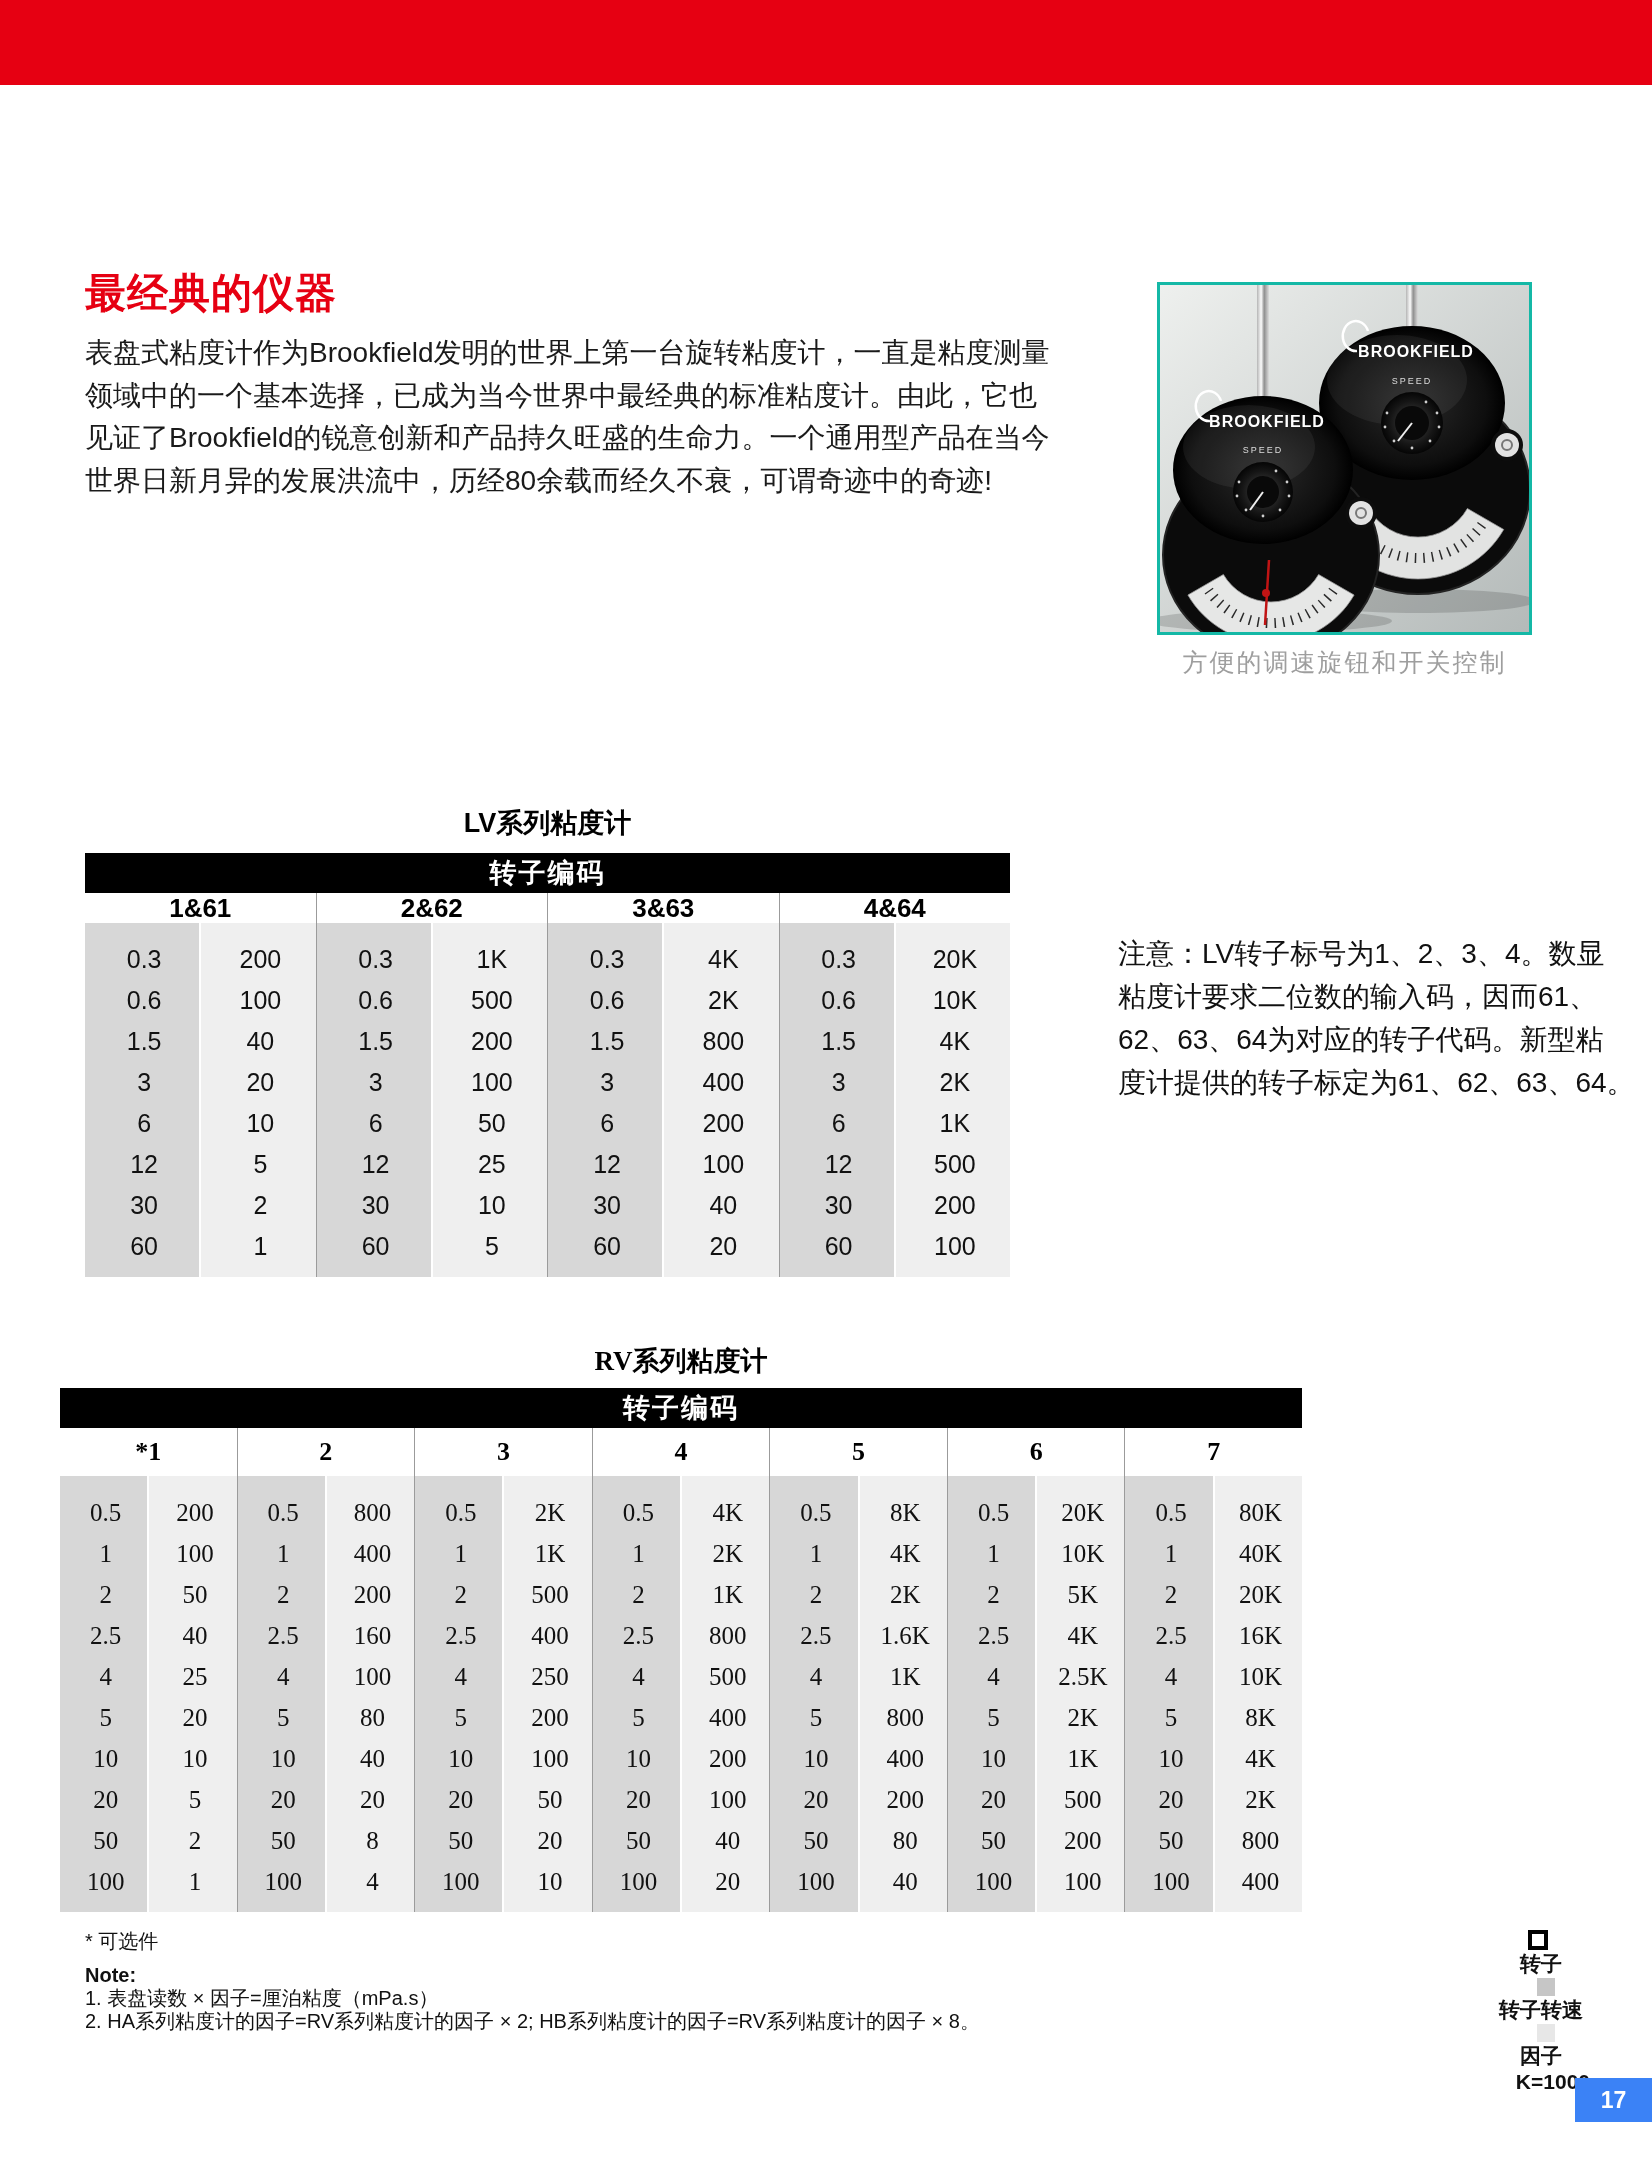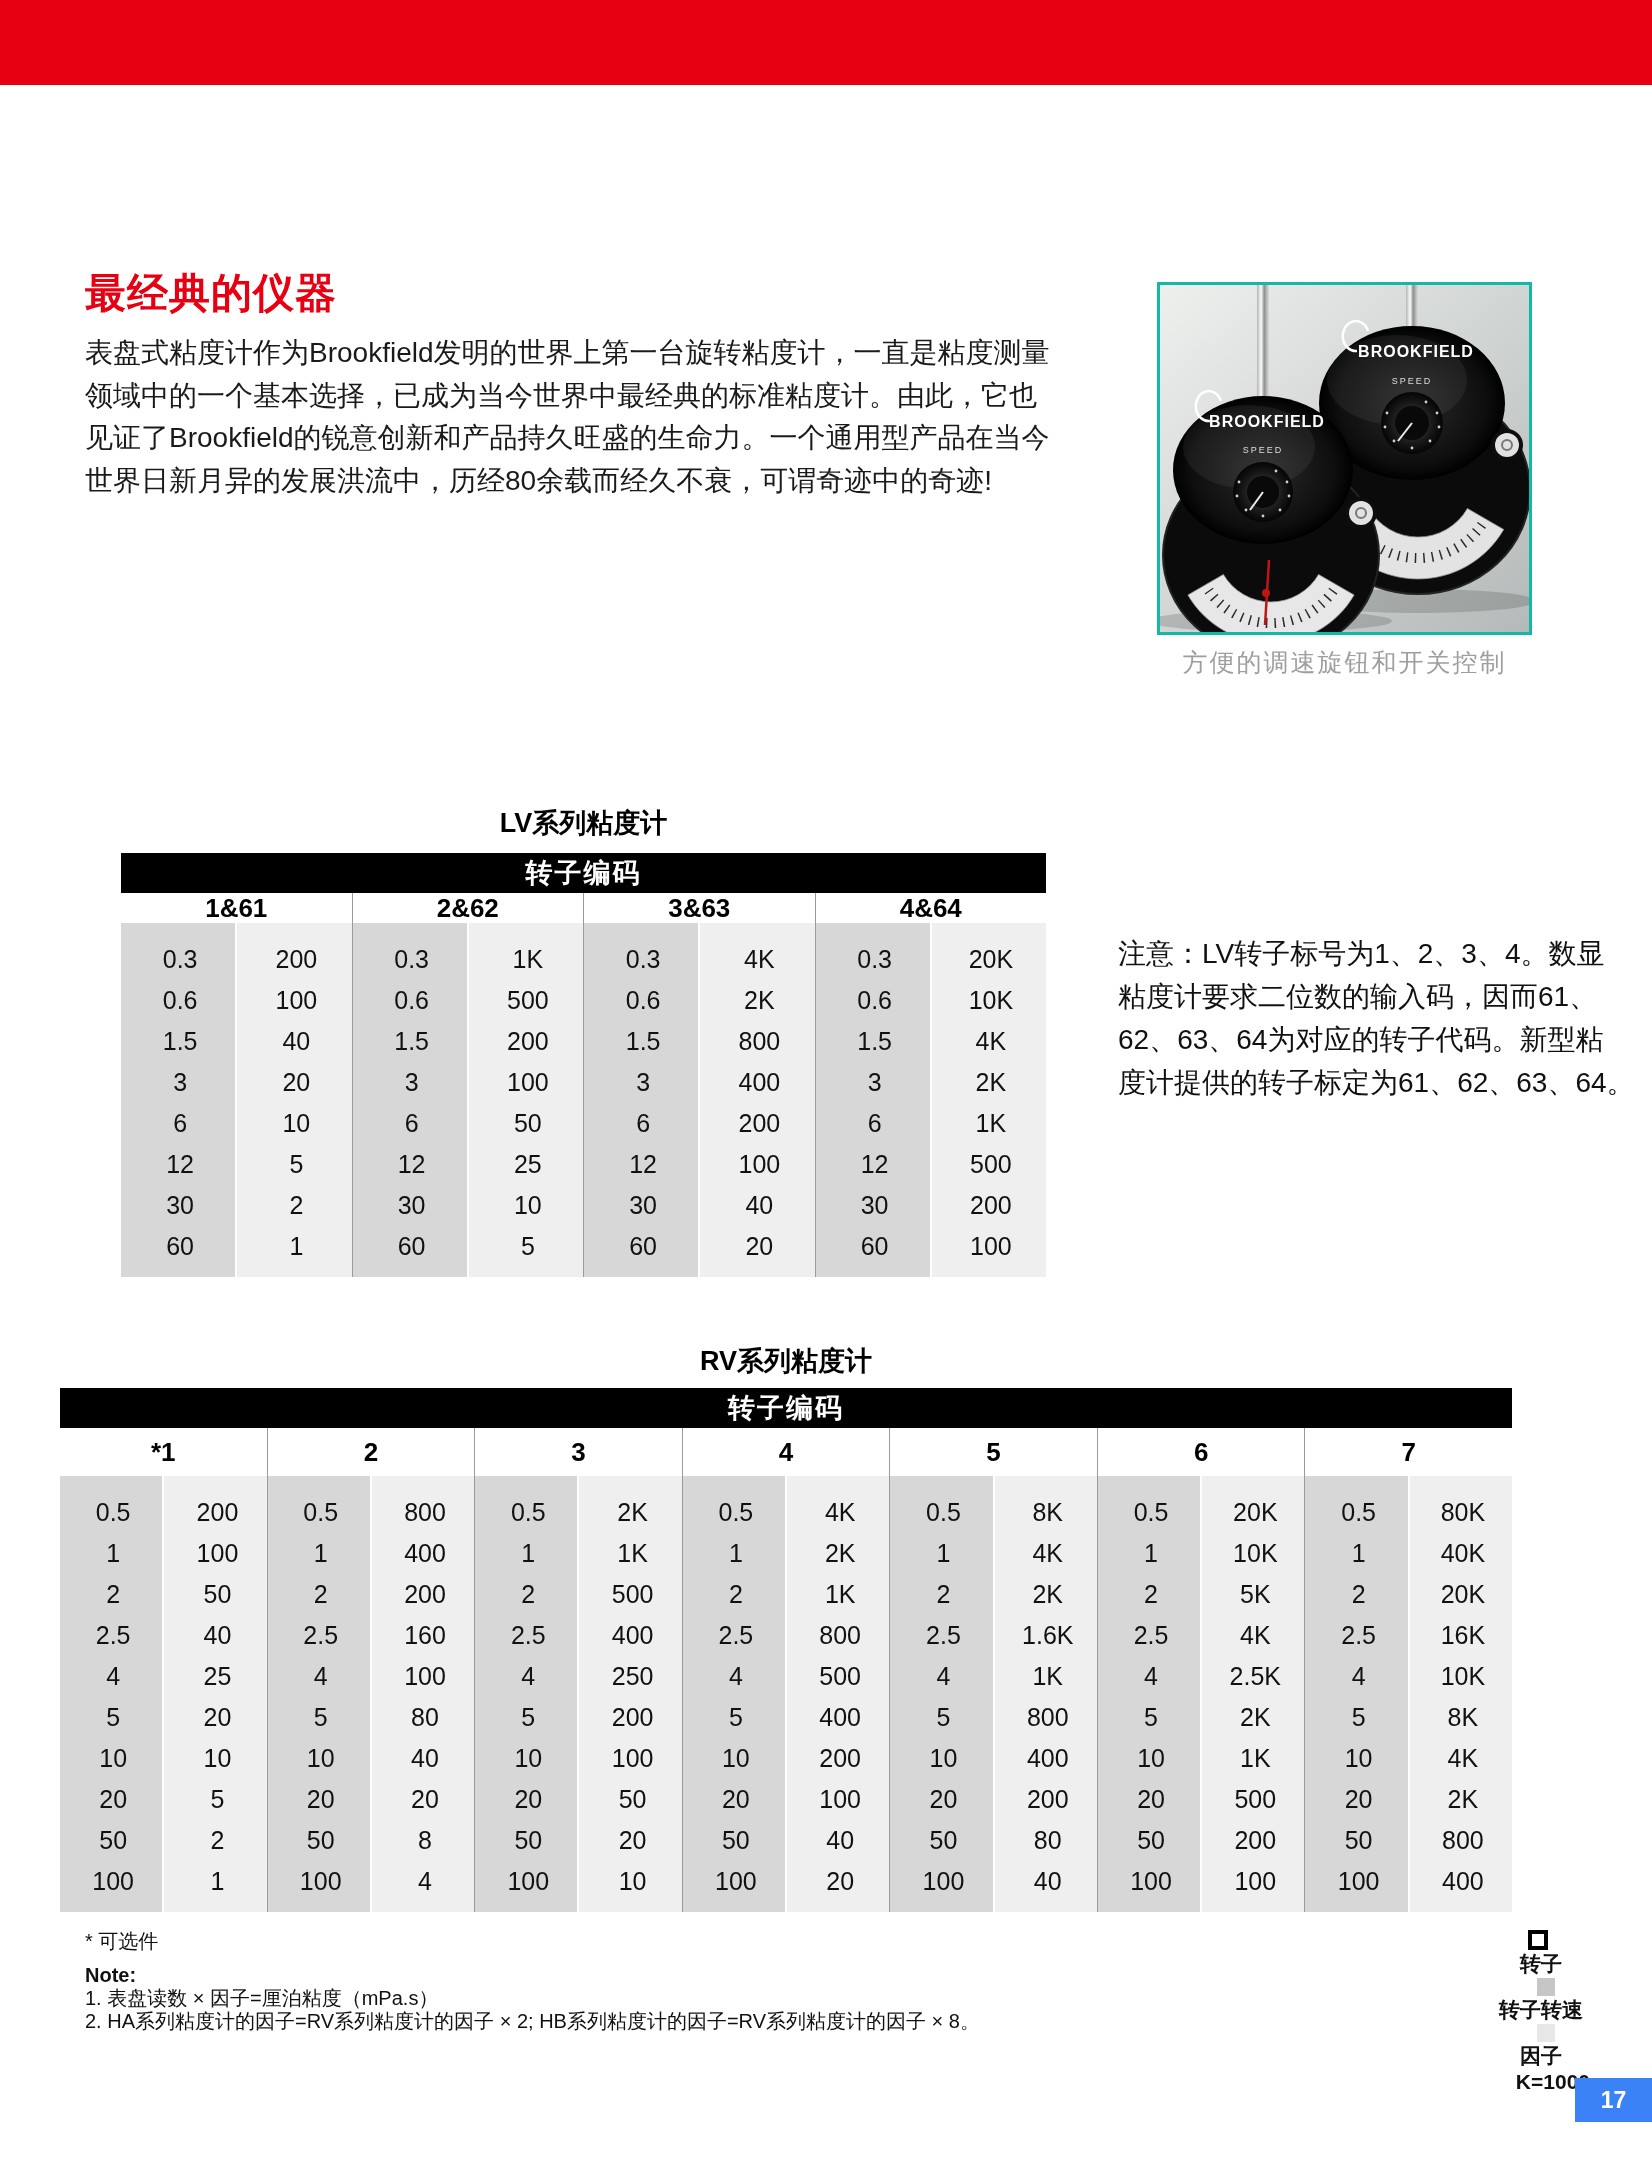--- a/index.html
+++ b/index.html
@@ -12,22 +12,22 @@
   .intro{position:absolute;left:85px;top:332px;width:745px;font-size:28px;line-height:42.5px;color:#1a1a1a;}
   .intro div{white-space:nowrap;}
 
   .photo{position:absolute;left:1157px;top:282px;width:369px;height:347px;border:3px solid #14b8a6;margin:0;padding:0;}
   .photo-caption{position:absolute;left:1157px;top:646px;width:375px;text-align:center;font-size:25px;color:#9e9e9e;letter-spacing:2px;}
 
   .lv-note{position:absolute;left:1118px;top:932px;width:452px;font-size:28px;line-height:43px;color:#111;}
   .lv-note div{white-space:nowrap;}
 
   .tbl{position:absolute;}
-  .tbl-lv{left:85px;top:806px;width:925px;margin-left:36px;}
-  .tbl-rv{left:60px;top:1344px;width:1452px;}
+  .tbl-lv{left:85px;top:806px;width:925px;}
+  .tbl-rv{left:60px;top:1344px;width:1242px;font-family:Liberation Serif, serif;}
   .t-title{text-align:center;font-weight:bold;font-size:27px;line-height:34px;color:#000;}
   .tbl-lv .t-title{margin-bottom:13px;}
   .tbl-rv .t-title{margin-bottom:10px;}
   .t-bar{background:#000;color:#fff;font-weight:bold;font-size:27px;height:40px;line-height:40px;text-align:center;letter-spacing:2px;}
   .t-head{display:flex;background:#fff;}
   .tbl-lv .t-head{height:30px;}
   .tbl-rv .t-head{height:48px;}
   .t-head .hc{flex:1;display:flex;align-items:center;justify-content:center;font-weight:bold;font-size:26px;color:#000;border-left:1px solid #9b9b9b;}
   .t-head .hc:first-child{border-left:none;}
   .t-body{display:flex;}

